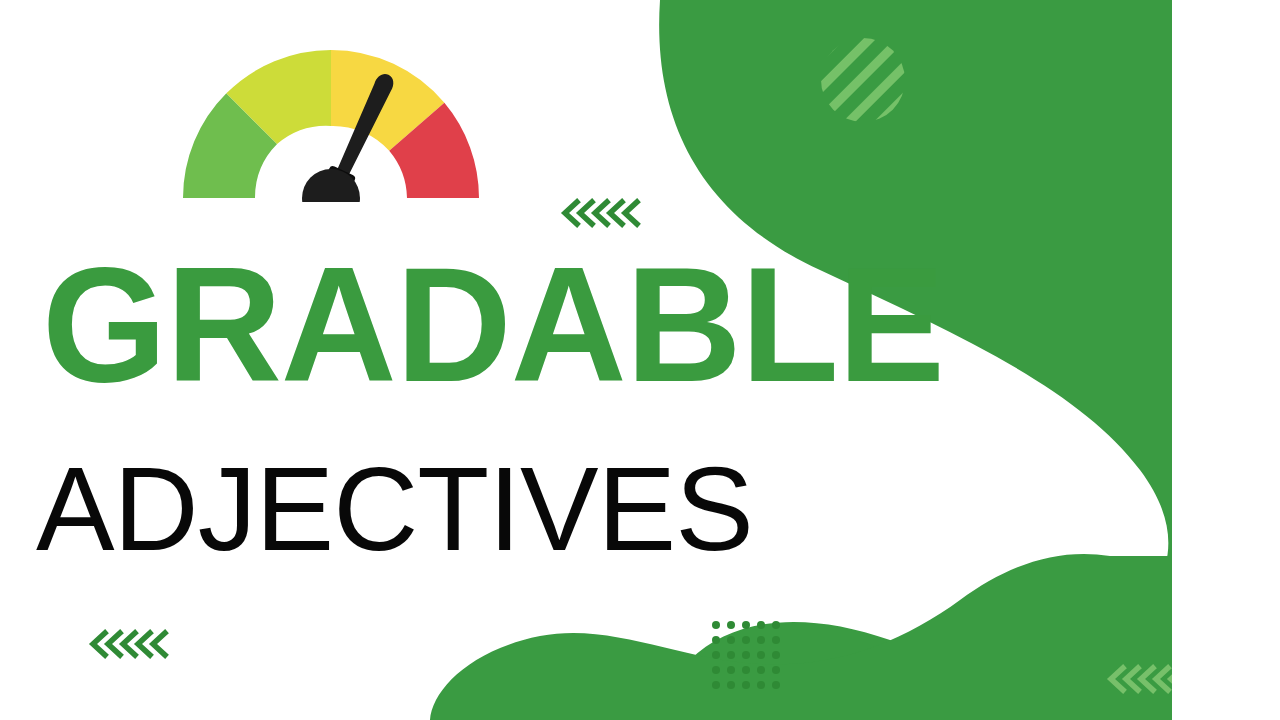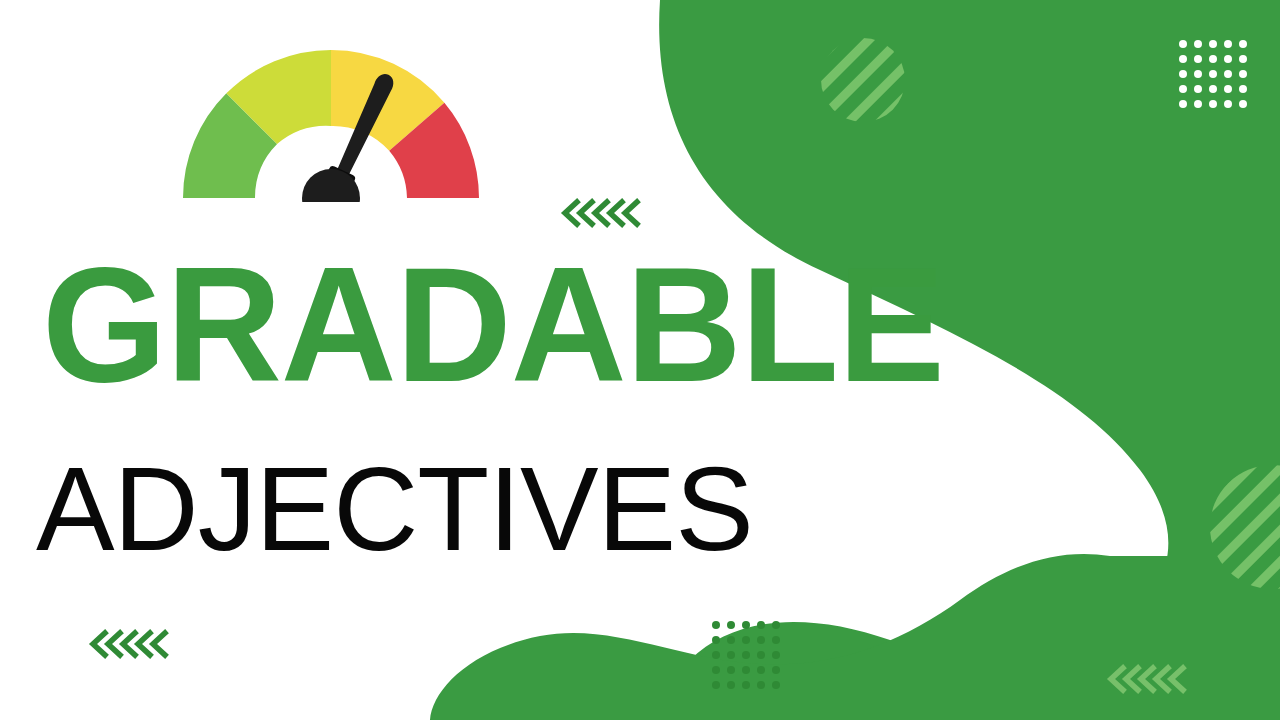--- a/index.html
+++ b/index.html
@@ -5,21 +5,21 @@
 <style>
   * { margin:0; padding:0; box-sizing:border-box; }
   html, body {
     width:1280px; height:720px;
     background:#ffffff;
     font-family:"Liberation Sans", sans-serif;
     overflow:hidden;
   }
   #slide {
     position:relative;
-    width:1280px; height:720px;
+    width:1172px; height:720px;
     background:#ffffff;
     overflow:hidden;
   }
   .layer { position:absolute; top:0; left:0; width:1280px; height:720px; }
 
   
   #gauge-wrap {
     position:absolute;
     left:175px; top:22px;
     width:312px; height:180px;

